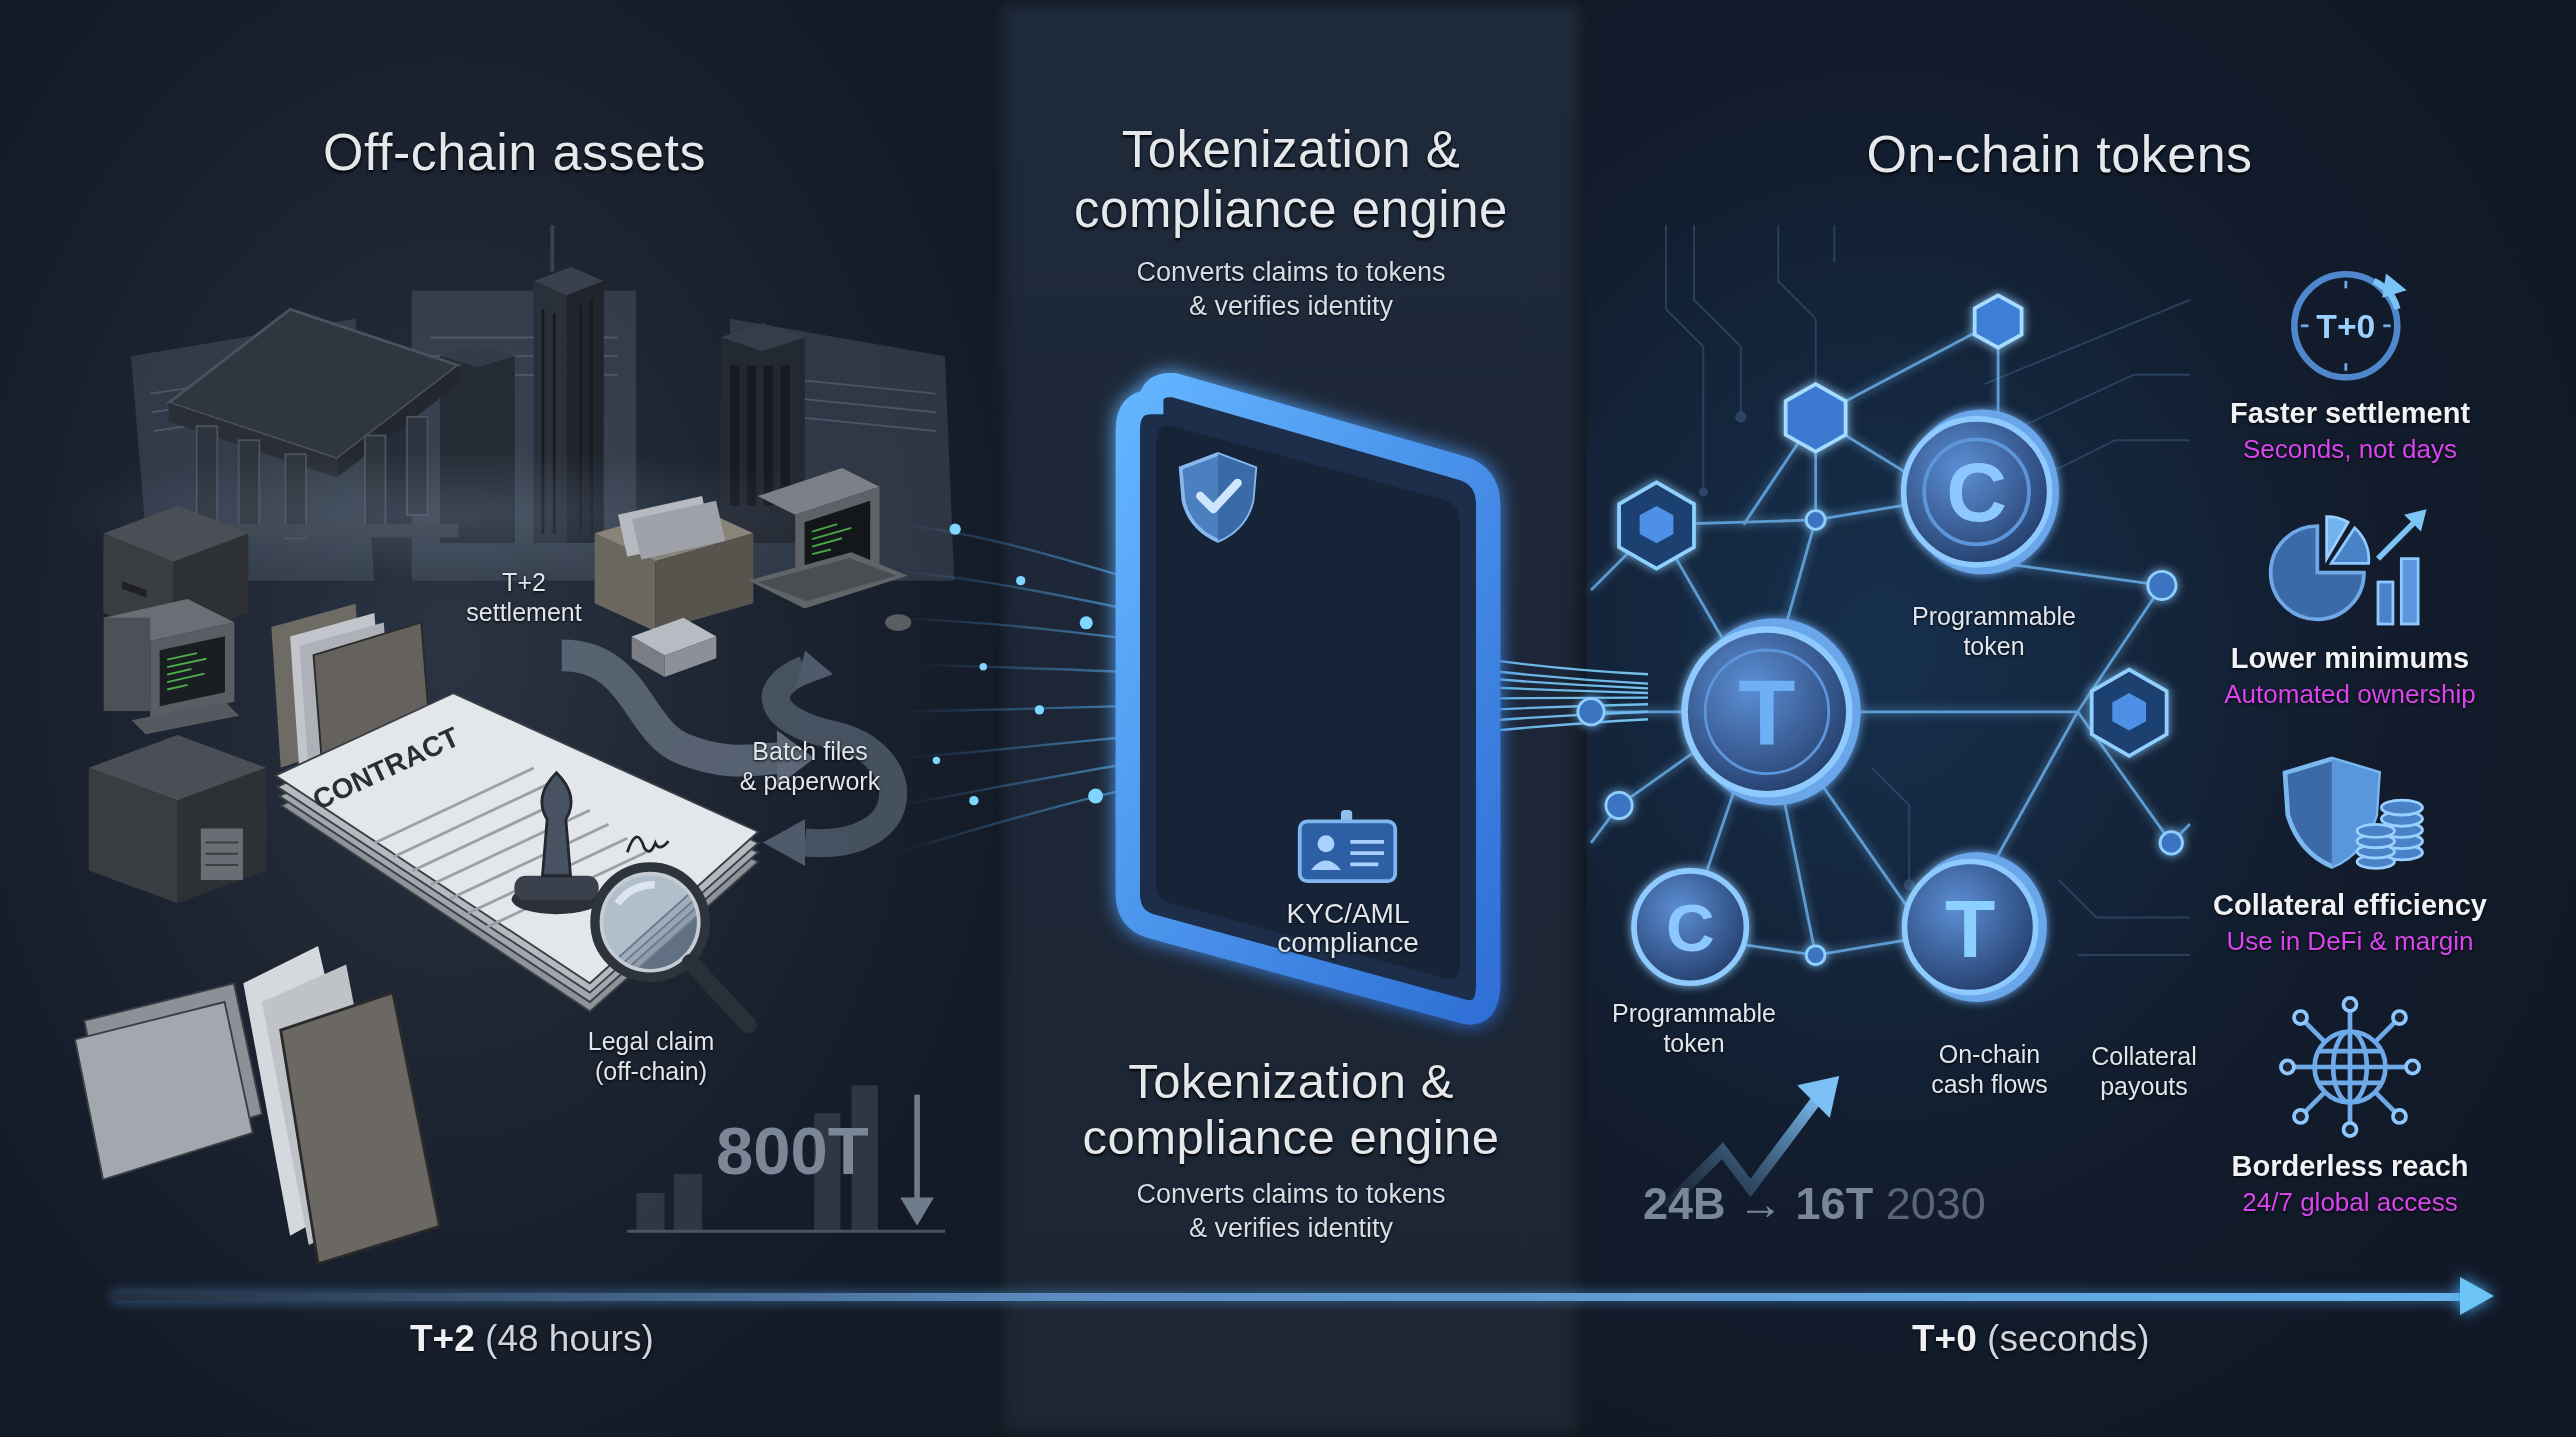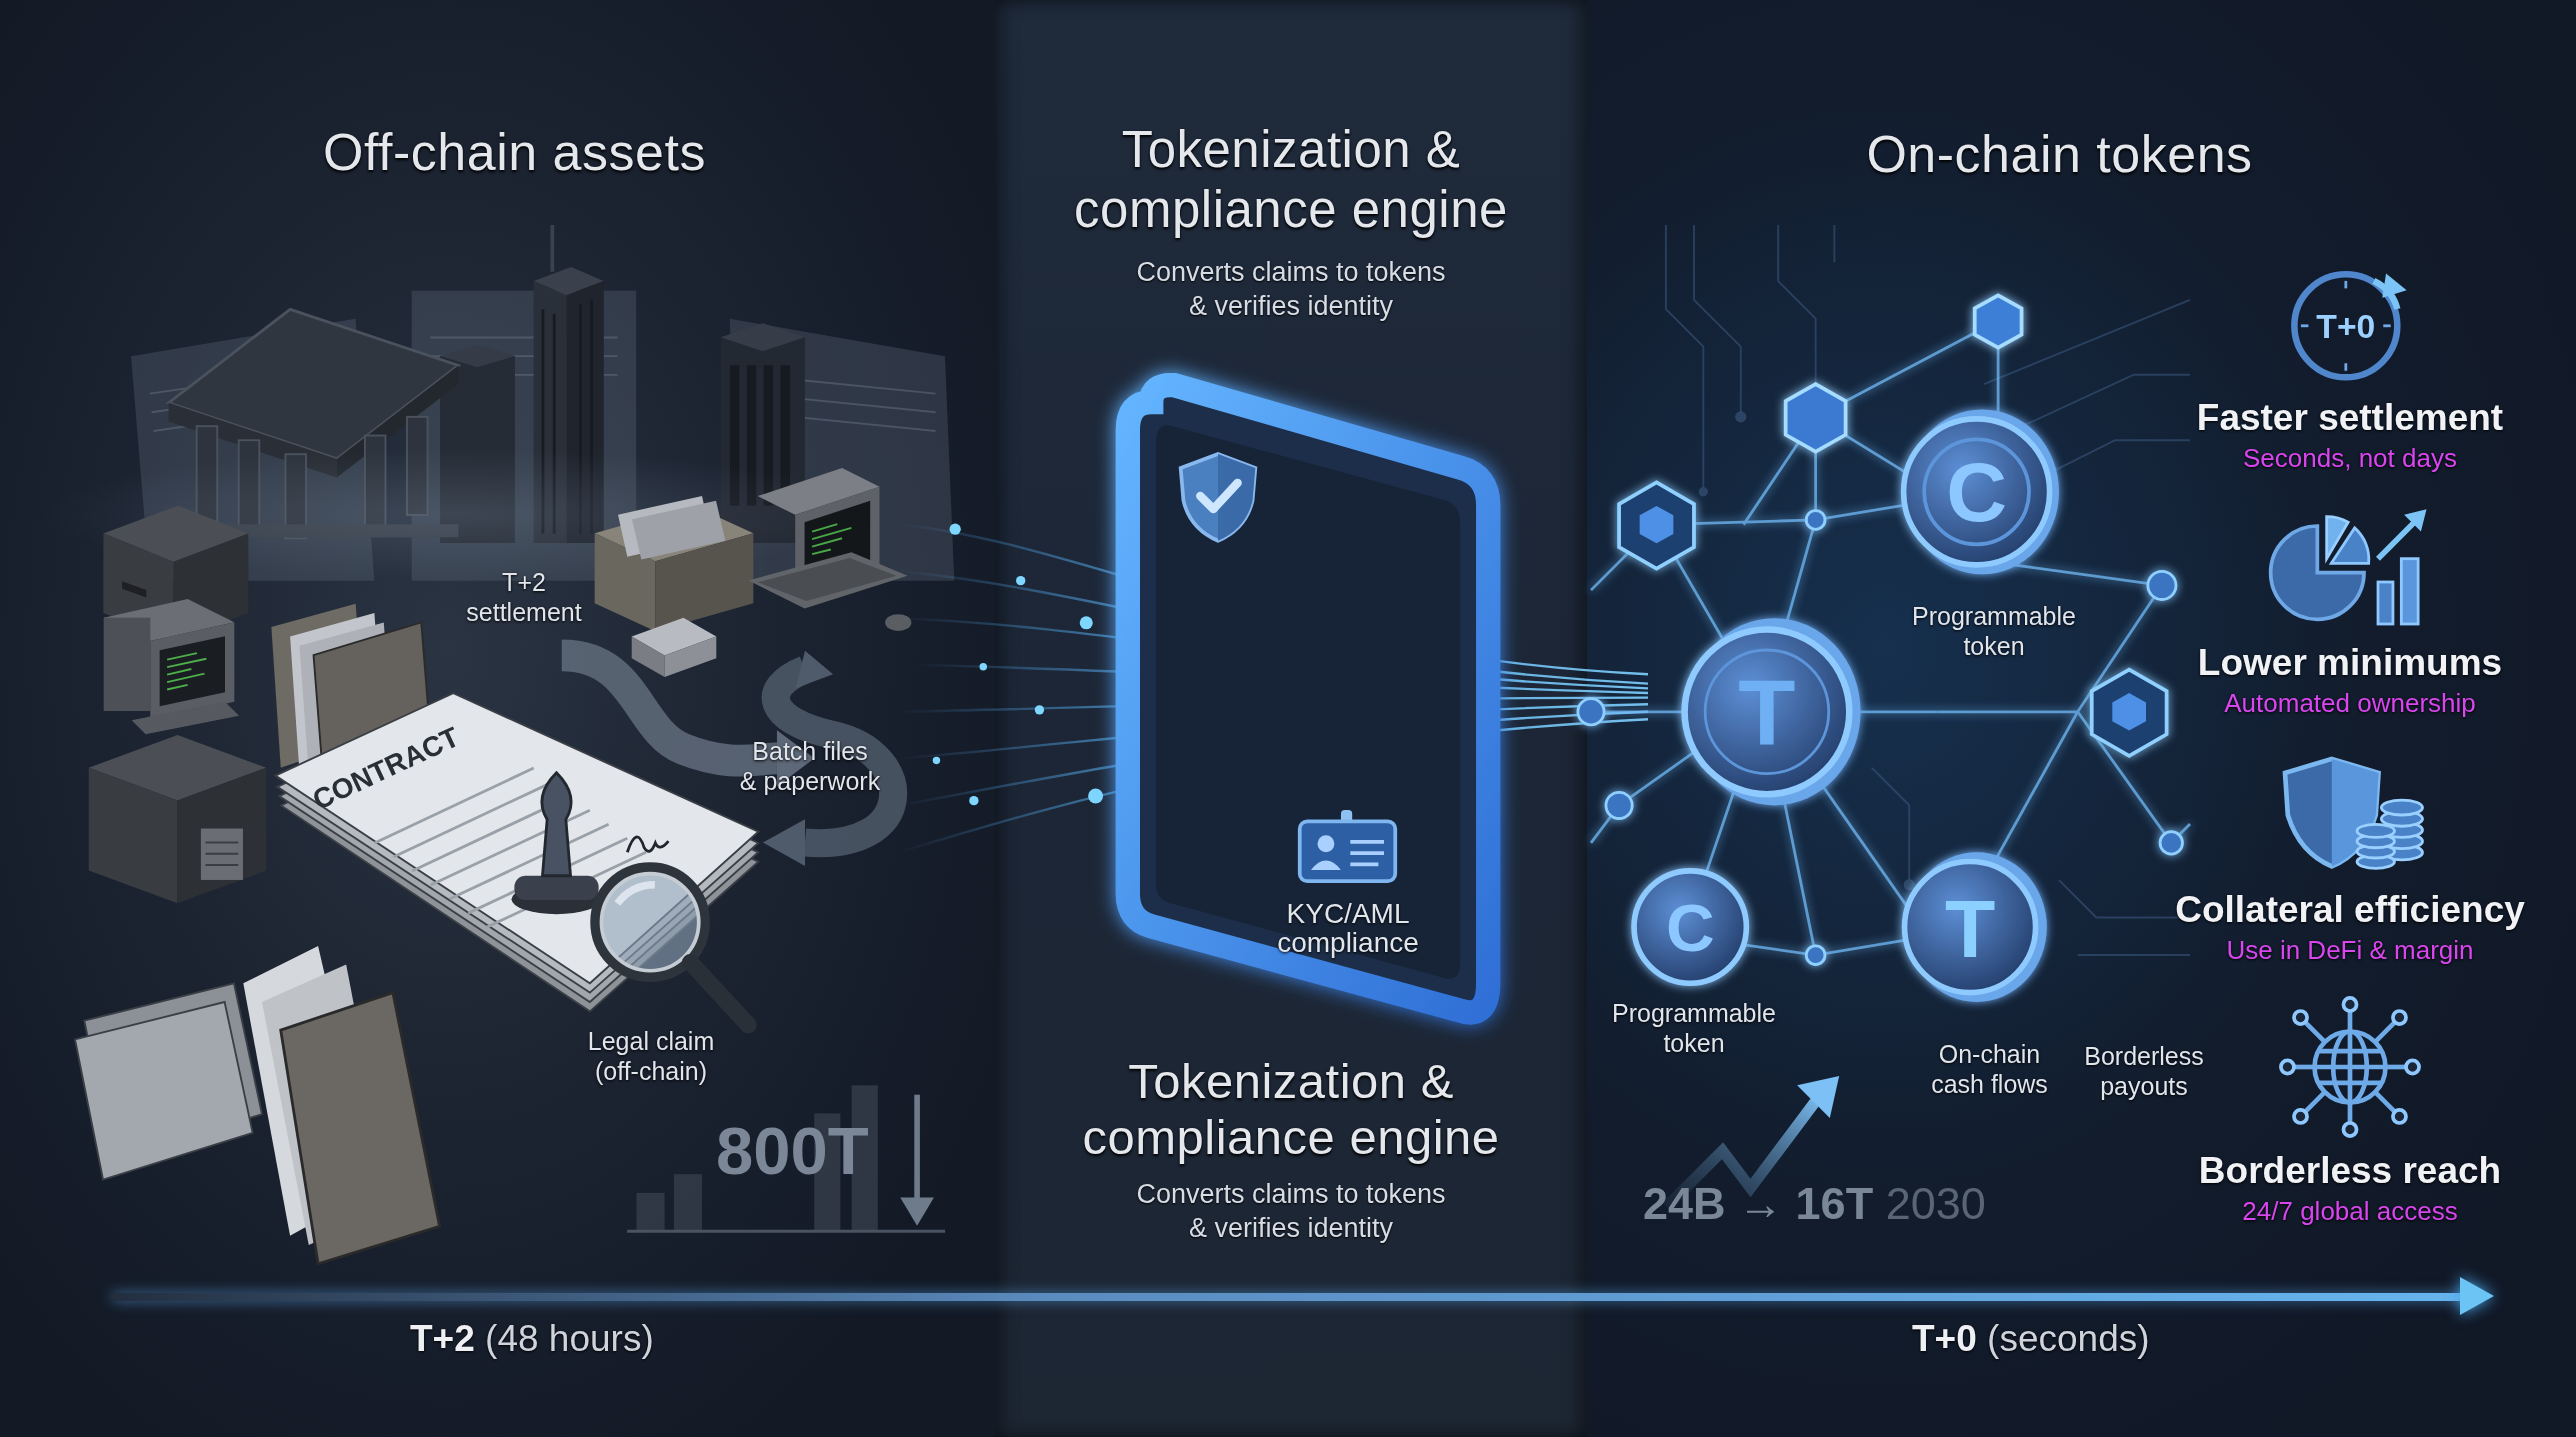--- a/index.html
+++ b/index.html
@@ -6,21 +6,21 @@
   body{width:2576px;height:1438px;overflow:hidden;background:#131a26;font-family:"Liberation Sans","DejaVu Sans",sans-serif;color:#e6eaf0;position:relative;}
   .panel{position:absolute;top:0;height:1438px;}
   .p-left{left:0;width:995px;background:radial-gradient(ellipse at 45% 45%,#2a3442 0%,#1b2230 45%,#131a26 80%);}
   .p-mid{left:995px;width:592px;background:linear-gradient(180deg,#1f2a3b 0%,#1c2636 50%,#1d2633 100%);box-shadow:inset 7.5px 0 17px rgba(0,0,0,.35),inset -7.5px 0 17px rgba(0,0,0,.35);}
   .p-right{left:1587px;width:989px;background:radial-gradient(ellipse at 30% 45%,#16304e 0%,#121c2c 50%,#111826 85%);}
   .title{position:absolute;font-weight:normal;color:#e4e7ec;text-align:center;text-shadow:0 1.9px 2.8px #000,0 0 0.9px #000;letter-spacing:0.5px;}
   .sub{position:absolute;text-align:center;color:#d8dde5;text-shadow:0 0.9px 1.9px #000;}
   .lbl{position:absolute;text-align:center;color:#e1e5ec;font-size:25px;line-height:30px;text-shadow:0 0.9px 2.8px #000;}
   svg{position:absolute;overflow:visible;}
   .benefit{position:absolute;left:2172px;width:356px;text-align:center;}
-  .benefit .bt{font-weight:bold;font-size:37px;color:#f0f2f5;text-shadow:0 0.9px 2.8px #000;}
+  .benefit .bt{font-weight:bold;font-size:29px;color:#f0f2f5;text-shadow:0 0.9px 2.8px #000;}
   .benefit .bs{font-size:26px;color:#d946ef;margin-top:3.7px;text-shadow:0 0.9px 2.8px #000;}
   .benefit svg{position:relative;display:block;margin:0 auto 13px auto;}
   .timeline{position:absolute;left:112px;top:1293px;width:2359px;height:7.5px;background:linear-gradient(90deg,rgba(90,120,150,.2) 0%,#5b8cc0 40%,#66b4ee 100%);box-shadow:0 0 13px rgba(90,170,240,.6);border-radius:3.7px;}
   .tl-head{position:absolute;left:2460px;top:1277px;width:0;height:0;border-top:19.7px solid transparent;border-bottom:19.7px solid transparent;border-left:34px solid #6cc4f4;filter:drop-shadow(0 0 7.5px #4aa8ee);}
   .tl-label{position:absolute;top:1318px;font-size:37px;color:#cfd4dc;text-shadow:0 0.9px 2.8px #000;}
   .tl-label b{color:#eef0f3;}
   .stat{position:absolute;font-weight:bold;color:#7b8796;}
 </style>
 </head>
 <body>
@@ -440,21 +440,21 @@
 </div>
 <div class="lbl" style="left:1591px;top:998px;width:206px;">
   <div>Programmable</div>
   <div>token</div>
 </div>
 <div class="lbl" style="left:1910px;top:1039px;width:159px;">
   <div>On-chain</div>
   <div>cash flows</div>
 </div>
 <div class="lbl" style="left:2069px;top:1041px;width:150px;">
-  <div>Borderless</div>
+  <div>Collateral</div>
   <div>payouts</div>
 </div>
 
 <svg style="left:1657px;top:1076px;" width="187" height="140" viewBox="0 0 200 150">
   <defs>
       <linearGradient id="growG" x1="0" y1="1" x2="1" y2="0">
         <stop offset="0" stop-color="#2a3a50" stop-opacity="0.3"></stop>
         <stop offset="1" stop-color="#7cc0f5"></stop>
       </linearGradient>
     </defs>

